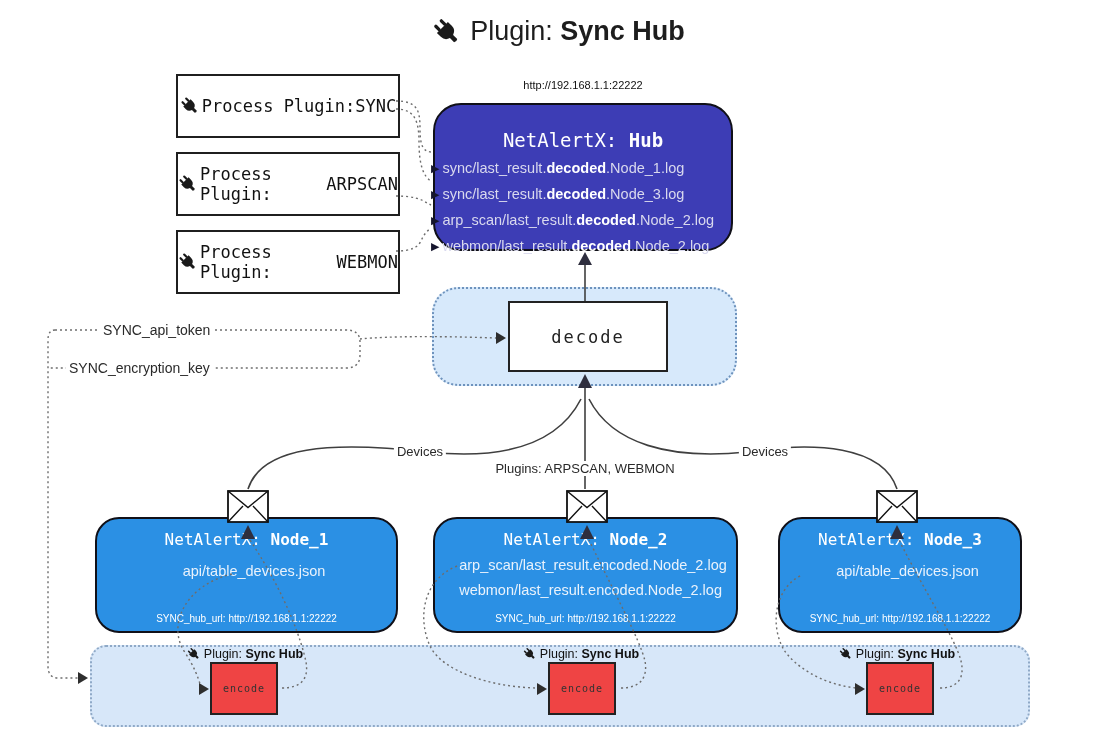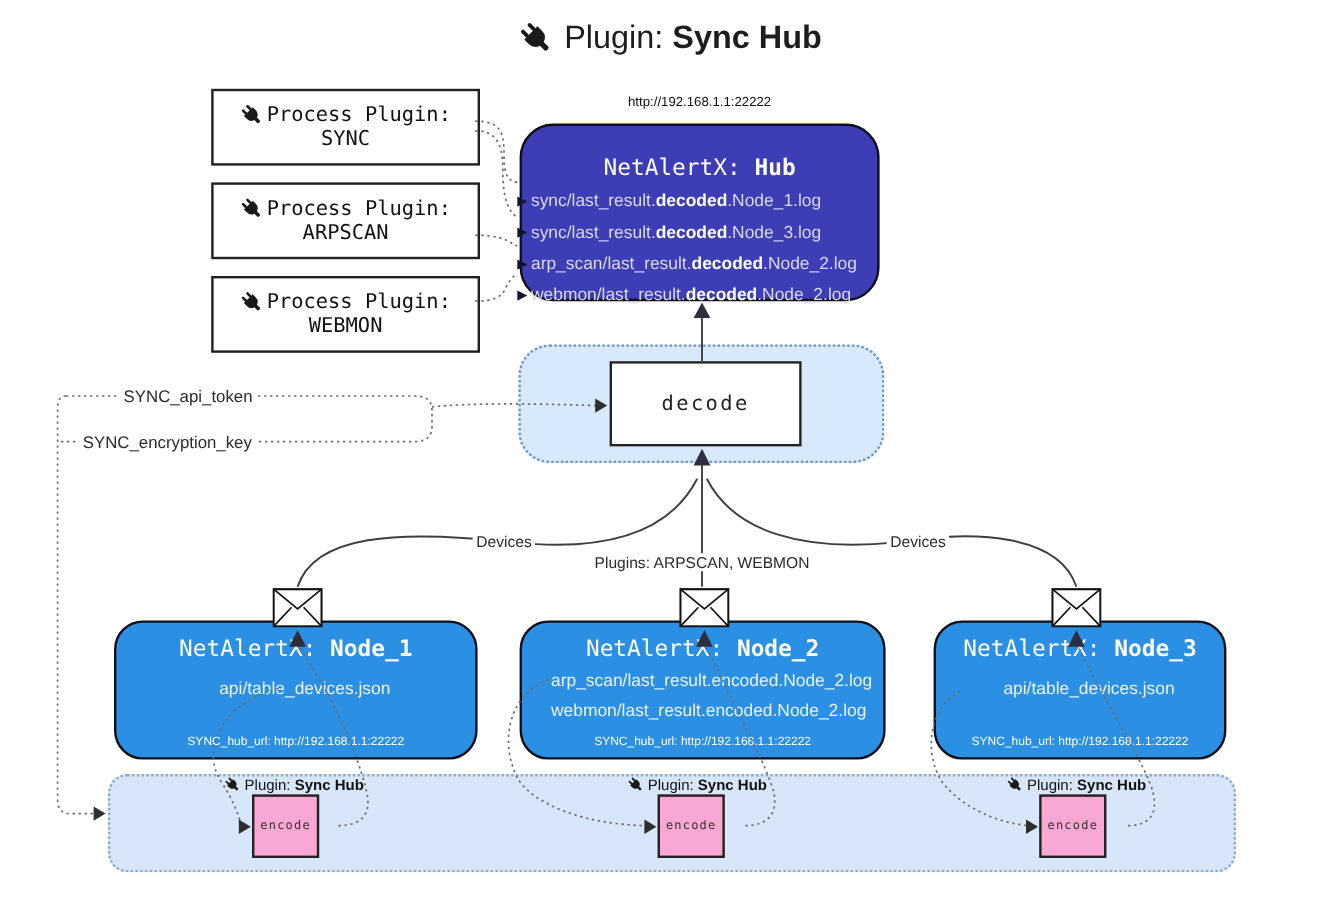--- a/index.html
+++ b/index.html
@@ -6,21 +6,21 @@
   .canvas{position:relative;width:1117px;height:754px;background:#fff;overflow:hidden;
           font-family:"Liberation Sans",sans-serif;color:#1c1c1c;}
   .abs{position:absolute;}
   svg.overlay{position:absolute;left:0;top:0;width:1117px;height:754px;pointer-events:none;z-index:5;}
   
   .title{left:0;top:16px;width:100%;display:flex;justify-content:center;align-items:center;gap:8px;z-index:2;}
   .title .t-text{font-size:27px;color:#1d1d1d;}
   .title .t-bold{font-weight:bold;}
   
   .pbox{left:176px;width:220px;height:60px;background:#fff;border:2px solid #1f1f1f;z-index:2;
-        display:flex;flex-direction:column;justify-content:center;align-items:center;
+        display:flex;flex-direction:row;justify-content:center;align-items:center;
         font-family:"DejaVu Sans Mono",monospace;font-size:17px;color:#111;}
   .pbox .row1{display:flex;align-items:center;gap:2px;}
   
   .hub{left:433px;top:103px;width:300px;height:148px;background:#3d3db5;border:2px solid #101018;
        border-radius:28px;z-index:2;box-sizing:border-box;padding-top:24px;}
   .hub-title{text-align:center;font-family:"DejaVu Sans Mono",monospace;font-size:19px;color:#fff;}
   .hub-title b{color:#fff;}
   .hub-lines{margin-top:7px;display:flex;flex-direction:column;gap:5px;}
   .hub-line{display:flex;align-items:center;font-size:14.5px;color:#d9d9ee;line-height:21px;white-space:nowrap;}
   .hub-line .tri{color:#15152e;font-size:11px;margin:0 3px 0 -4px;}
@@ -32,34 +32,34 @@
   .dec-box{left:508px;top:301px;width:160px;height:71px;background:#fff;border:2px solid #222;box-sizing:border-box;
            display:flex;align-items:center;justify-content:center;z-index:3;
            font-family:"DejaVu Sans Mono",monospace;font-size:17px;letter-spacing:2px;color:#222;}
   
   .lbl{background:#fff;padding:0 3px;font-size:14px;color:#2a2a2a;z-index:6;white-space:nowrap;}
   .lbl.small{font-size:13px;}
   .ctr{transform:translateX(-50%);}
   
   .node{top:517px;height:116px;background:#2b90e4;border:2px solid #101018;border-radius:24px;z-index:2;
         box-sizing:border-box;display:flex;flex-direction:column;align-items:center;padding-top:11px;}
-  .node-title{font-family:"DejaVu Sans Mono",monospace;font-size:19px;color:#fff;white-space:nowrap;}
+  .node-title{font-family:"DejaVu Sans Mono",monospace;font-size:16px;color:#fff;white-space:nowrap;}
   .node-lines{margin-top:14px;display:flex;flex-direction:column;gap:10px;margin-left:15px;}
   .node-line{font-size:14.5px;color:#e9f2fc;white-space:nowrap;}
   .node-url{position:absolute;bottom:7px;left:0;width:100%;text-align:center;font-size:10px;color:#fff;white-space:nowrap;}
   .n1{left:95px;width:303px;}
   .n2{left:433px;width:305px;}
   .n2 .node-lines{margin-top:8px;gap:9px;}
   .n3{left:778px;width:244px;}
   
   .env{width:42px;height:33px;z-index:6;}
   
   .band{left:90px;top:645px;width:940px;height:82px;background:#d7e7f9;border:2px dotted #8fa9c7;
         border-radius:16px;box-sizing:border-box;z-index:1;}
-  .ebox{top:662px;width:56px;height:53px;background:#f9a8d4;border:2px solid #222;box-sizing:border-box;z-index:3;
+  .ebox{top:662px;width:68px;height:53px;background:#ef4444;border:2px solid #222;box-sizing:border-box;z-index:3;
         display:flex;align-items:center;justify-content:center;
         font-family:"DejaVu Sans Mono",monospace;font-size:10px;letter-spacing:1px;color:#333;}
   .blabel{top:647px;display:flex;align-items:center;gap:3px;font-size:12.5px;color:#111;z-index:6;white-space:nowrap;}
   .blabel b{font-weight:bold;}
   .plug{flex:0 0 auto;}
 </style>
 </head>
 <body>
 
 <div class="canvas">

